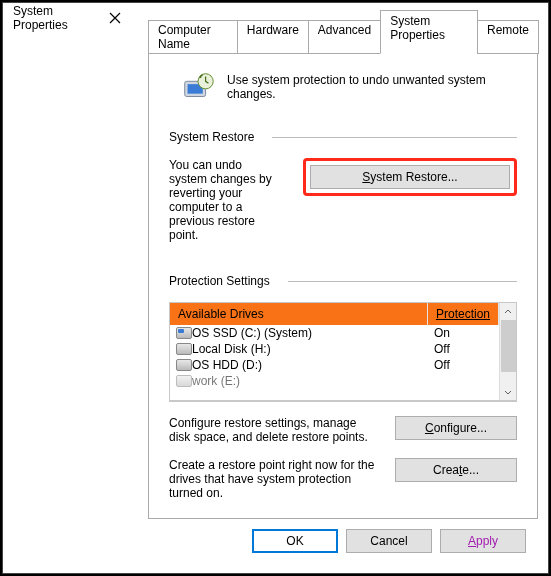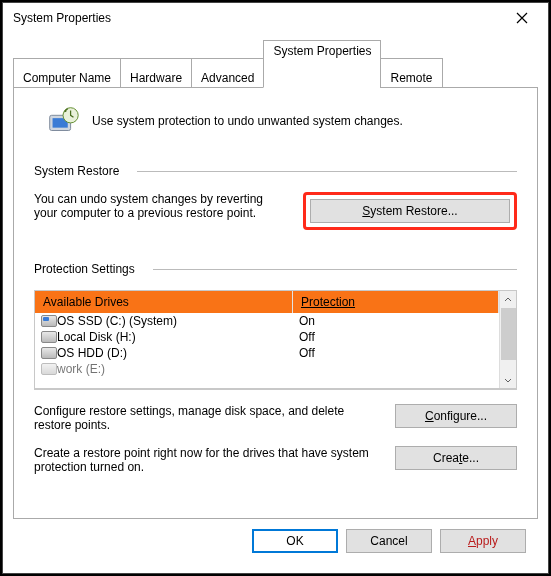--- a/index.html
+++ b/index.html
@@ -1,25 +1,25 @@
 <!DOCTYPE html>
 <html><head>
   <meta charset="utf-8">
   <style>
     * { box-sizing: border-box; font-family: "Segoe UI", Tahoma, sans-serif; font-size: 12px; }
     body { margin: 0; background: #000; width: 551px; height: 576px; padding: 2px; }
-    .window { width: 547px; height: 572px; background: #fff; border: 1px solid #444; display: flex; flex-direction: column; }
+    .window { width: 547px; height: 572px; background: #fff; border: 1px solid #444; display: flex; }
     .titlebar { height: 30px; display: flex; align-items: center; padding: 0 4px 0 10px; justify-content: space-between; }
     .close-btn { width: 44px; height: 28px; display: flex; align-items: center; justify-content: center; cursor: pointer; }
     .close-btn svg { width: 12px; height: 12px; }
     .body { flex: 1; padding: 6px 10px 10px 10px; display: flex; flex-direction: column; }
     .tabstrip { display: flex; position: relative; top: 1px; z-index: 2; }
     .tab { border: 1px solid #aaa; background: #fff; padding: 3px 9px; margin-right: -1px; cursor: pointer; }
     .tab.active { border-bottom: 1px solid #fff; }
-    .tab:not(.active) { margin-top: 18px; padding-top: 12px; padding-bottom: 2px; }
+    .tab:not(.active) { margin-top: 10px; padding-top: 2px; padding-bottom: 2px; }
     .tabpanel { border: 1px solid #aaa; flex: 1; padding: 14px 20px 18px 20px; display: flex; flex-direction: column; gap: 14px; }
     .intro { display: flex; gap: 10px; align-items: center; padding-left: 10px; }
     .shield-icon { width: 38px; height: 38px; flex-shrink: 0; position: relative; }
     .section-title { display: flex; align-items: center; gap: 18px; margin-top: 10px; }
     .section-title .line { flex: 1; height: 1px; background: #bbb; }
     .restore-row { display: flex; gap: 24px; align-items: flex-start; }
     .restore-row .txt { flex: 1; }
     .wbtn { background: #e1e1e1; border: 1px solid #adadad; padding: 4px 13px; text-align: center; min-width: 200px; cursor: pointer; font-size: 12px; }
     .wbtn.small { min-width: 122px; }
     .restore-btn-wrap { border: 3px solid #ff2a1a; border-radius: 4px; padding: 4px; }
@@ -37,21 +37,21 @@
     .drive-icon.primary::after { content:''; position:absolute; left:1px; top:1px; width:6px; height:4px; background:#3a7bd5; border-radius:1px; }
     .scrollbar { width: 17px; background: #f0f0f0; border-left: 1px solid #ddd; display: flex; flex-direction: column; justify-content: space-between; align-items: center; }
     .sb-btn { width: 100%; height: 17px; display: flex; align-items: center; justify-content: center; cursor: pointer; }
     .sb-btn svg { width: 8px; height: 8px; }
     .thumb { flex: 0 0 52px; width: 15px; background: #cdcdcd; margin-top: 0; align-self: center; }
     .action-row { display: flex; gap: 16px; align-items: flex-start; }
     .action-row .txt { flex: 1; }
     .footer { height: 44px; display: flex; justify-content: flex-end; align-items: center; gap: 8px; padding: 0 12px; border-top: 0; }
     .fbtn { min-width: 86px; padding: 4px 8px; text-align: center; cursor: pointer; background: #e1e1e1; border: 1px solid #adadad; }
     .fbtn.ok { background: #fff; border: 2px solid #0078d7; padding: 3px 26px; }
-    .fbtn.disabled { color: #b91c1c; cursor: default; }
+    .fbtn.disabled { color: #a21caf; cursor: default; }
     .u { text-decoration: underline; }
   </style>
 </head>
 <body>
 
 <div class="window">
   <div class="titlebar">
     <span>System Properties</span>
     <div class="close-btn">
       <svg viewBox="0 0 12 12">

